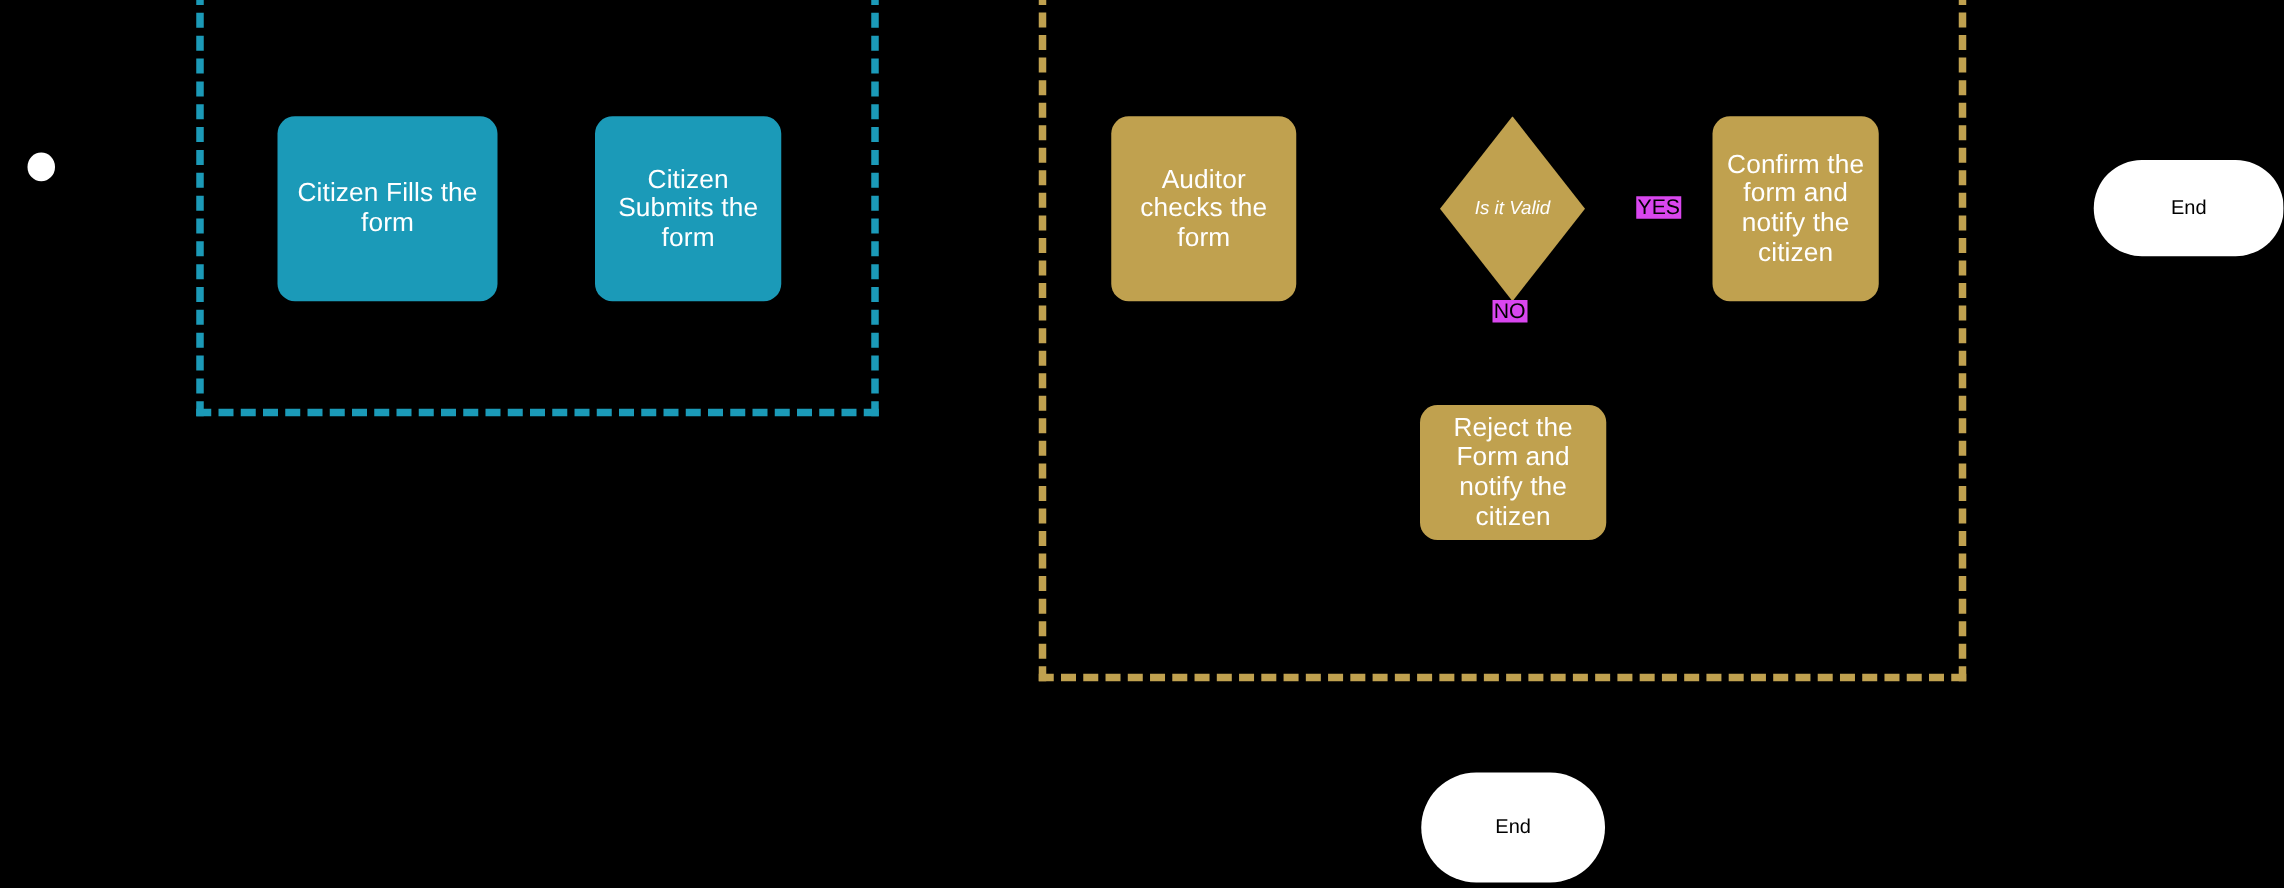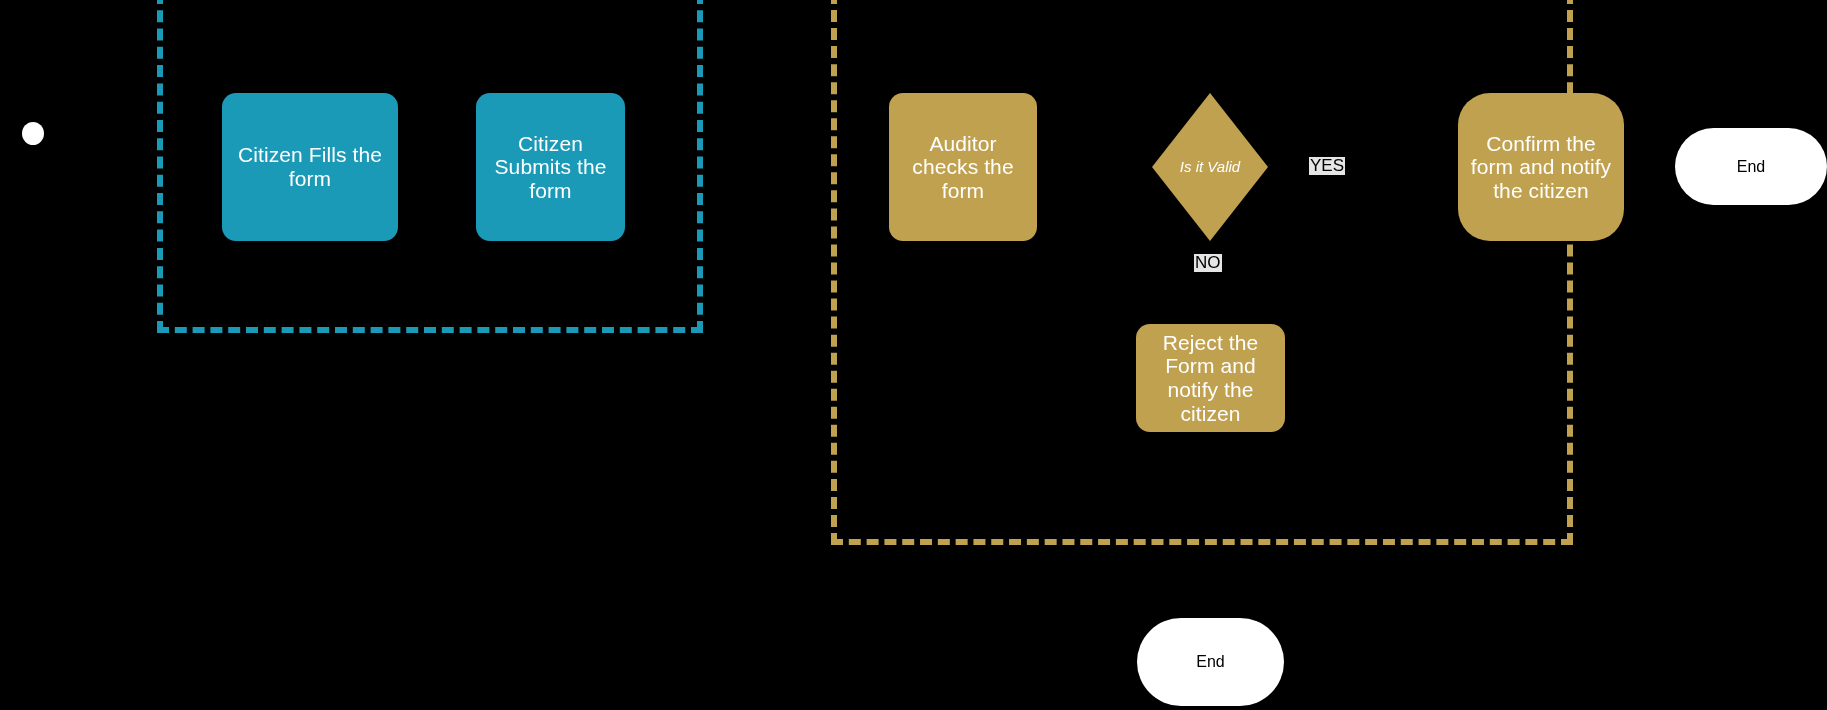--- a/index.html
+++ b/index.html
@@ -65,21 +65,21 @@
     line-height: 1.12;
     padding: 4px 8px;
     letter-spacing: 0.1px;
   }
   .proc-citizen { background: #1B9AB8; }
   .proc-auditor { background: #C0A14F; }
 
   .box-fill      { left: 222px;  top: 93px;  width: 176px; height: 148px; }
   .box-submit    { left: 476px;  top: 93px;  width: 149px; height: 148px; }
   .box-check     { left: 889px;  top: 93px;  width: 148px; height: 148px; }
-  .box-confirm   { left: 1458px; top: 93px;  width: 166px; height: 148px; border-radius: 32px; }
+  .box-confirm   { left: 1370px; top: 93px;  width: 133px; height: 148px; }
   .box-reject    { left: 1136px; top: 324px; width: 149px; height: 108px; }
 
   
   .decision {
     position: absolute;
     left: 1152px;
     top: 93px;
     width: 116px;
     height: 148px;
     font-style: italic;
@@ -98,29 +98,29 @@
     justify-content: center;
     text-align: center;
     color: #FFFFFF;
     font-size: 15px;
     line-height: 1.1;
   }
 
   
   .edge-label {
     position: absolute;
-    background: #e5e5e5;
+    background: #d946ef;
     color: #000000;
     font-size: 17px;
     line-height: 1.05;
     padding: 0px 1px;
     white-space: nowrap;
   }
   .label-yes { left: 1309px; top: 157px; }
-  .label-no  { left: 1194px; top: 254px; }
+  .label-no  { left: 1194px; top: 240px; }
 
   
   .end-node {
     position: absolute;
     background: #FFFFFF;
     color: #000000;
     border-radius: 999px;
     display: flex;
     align-items: center;
     justify-content: center;

